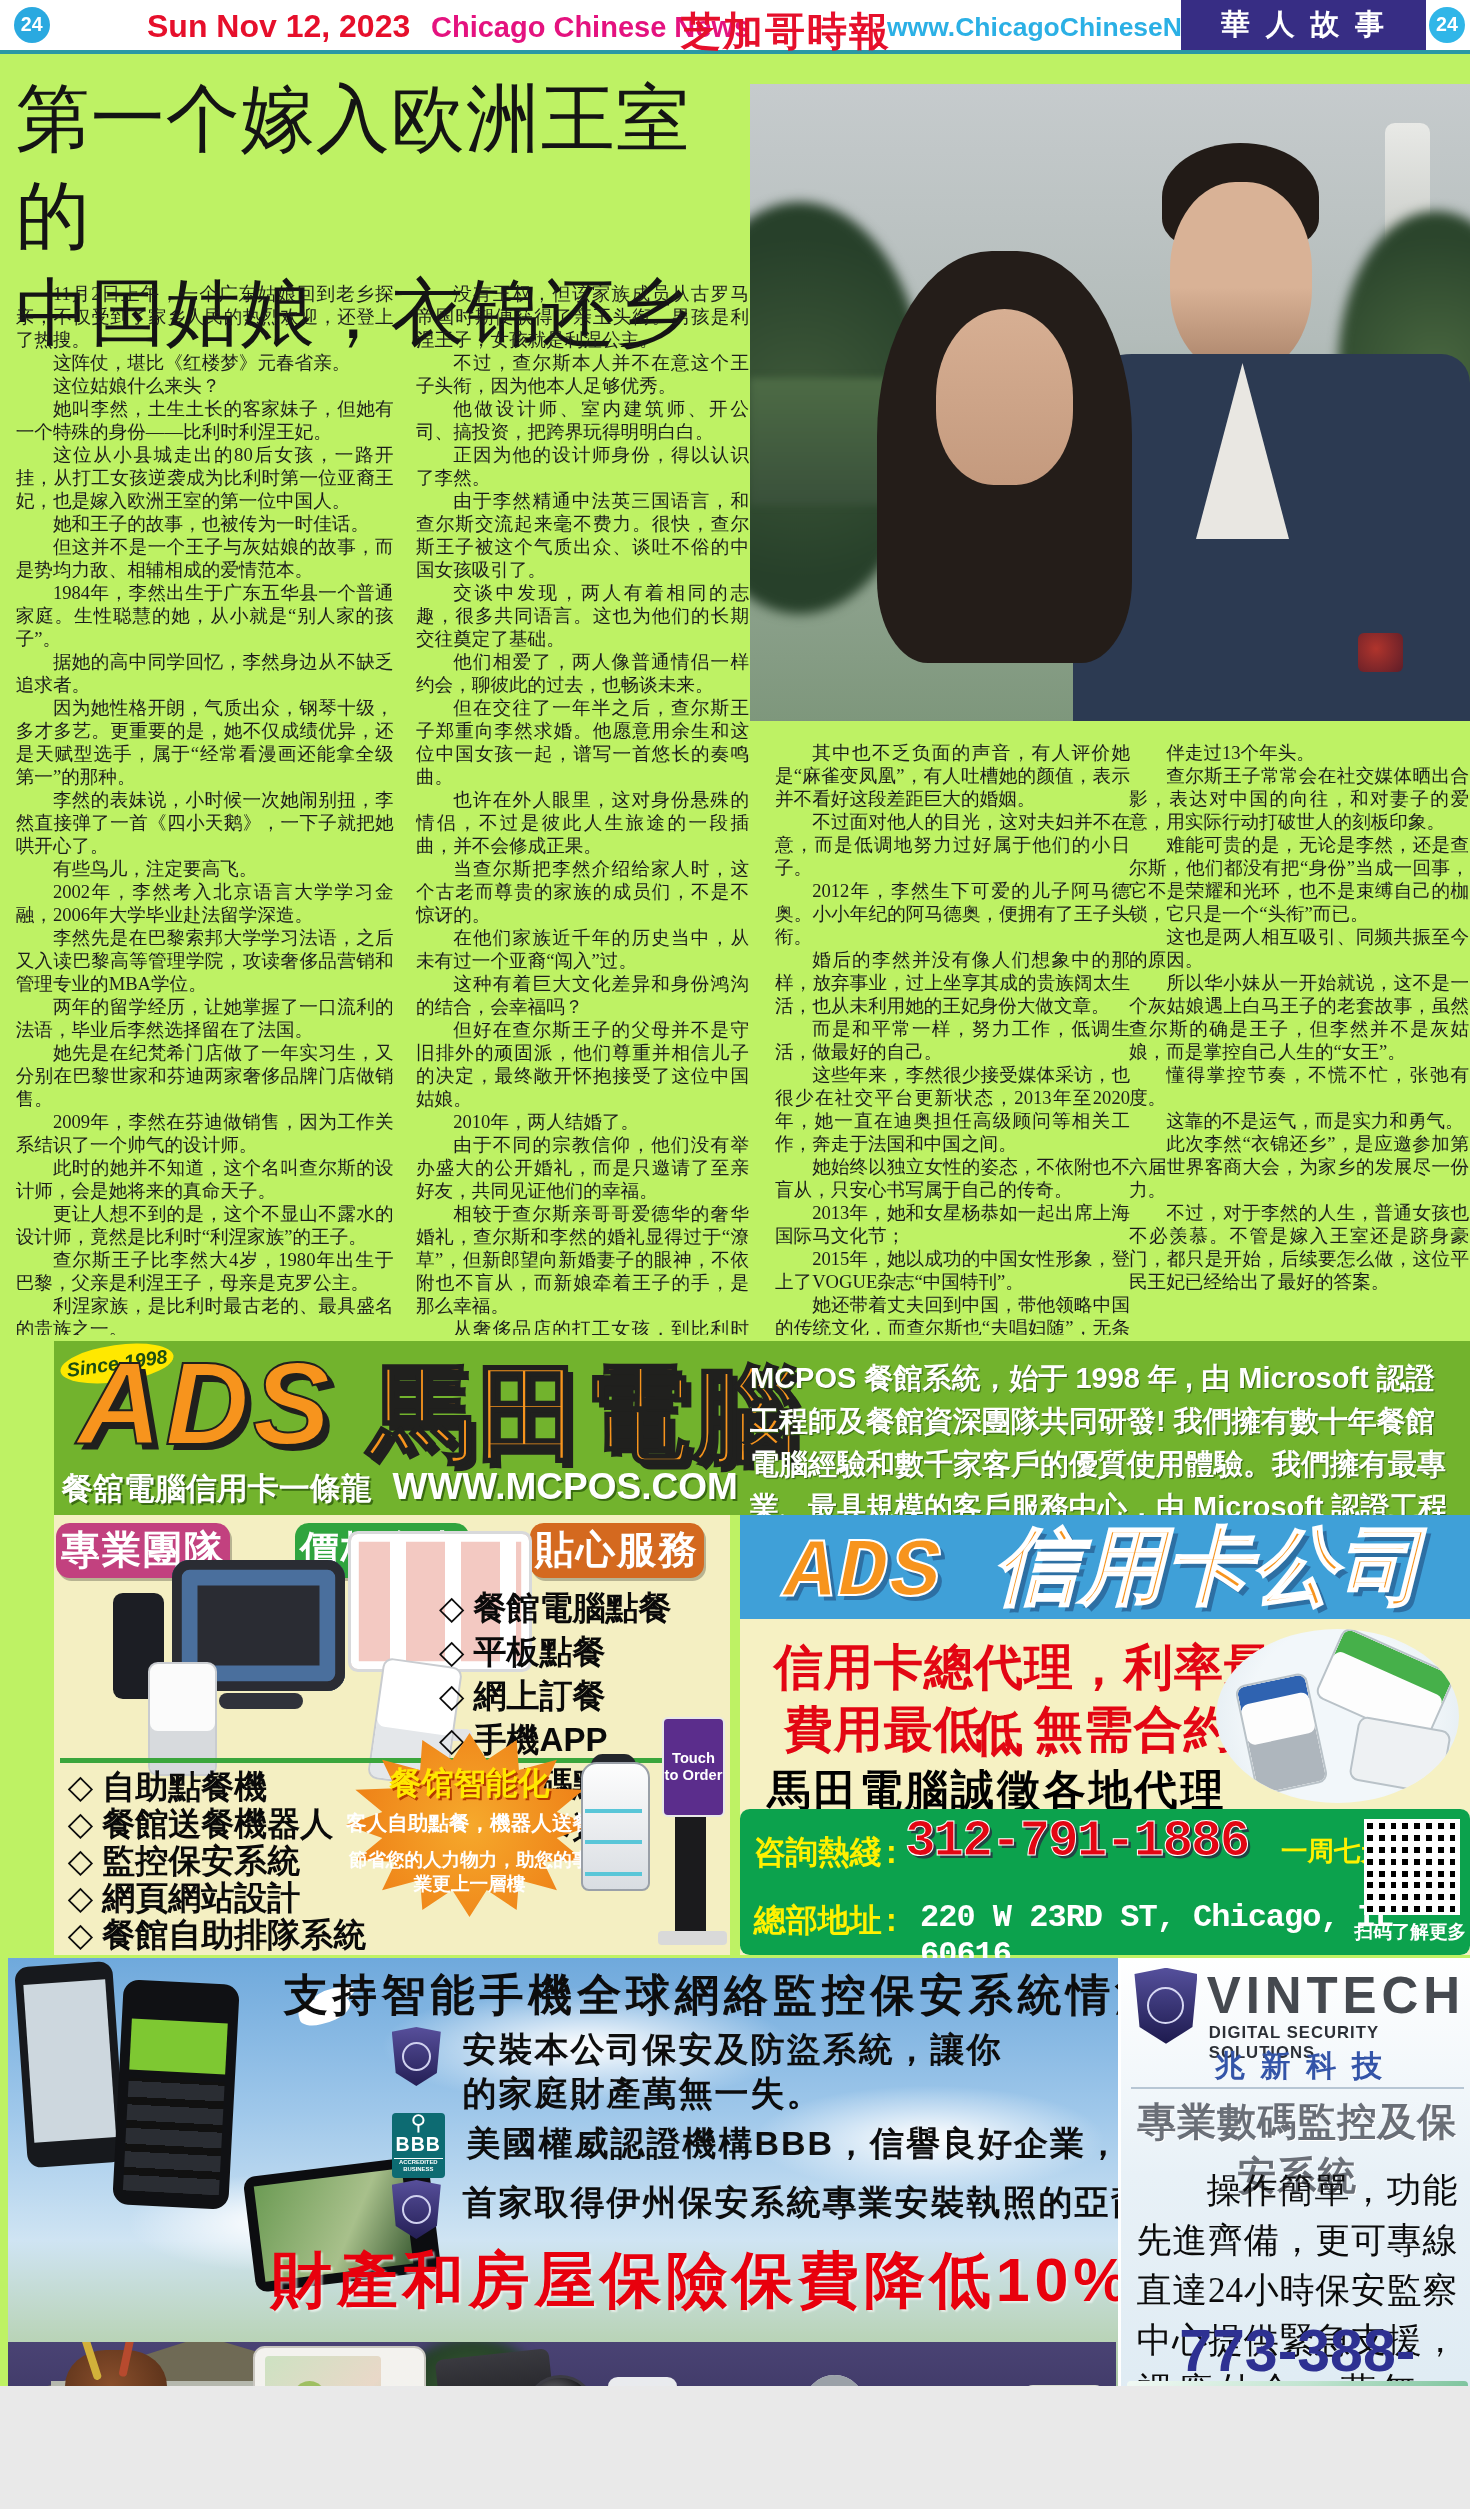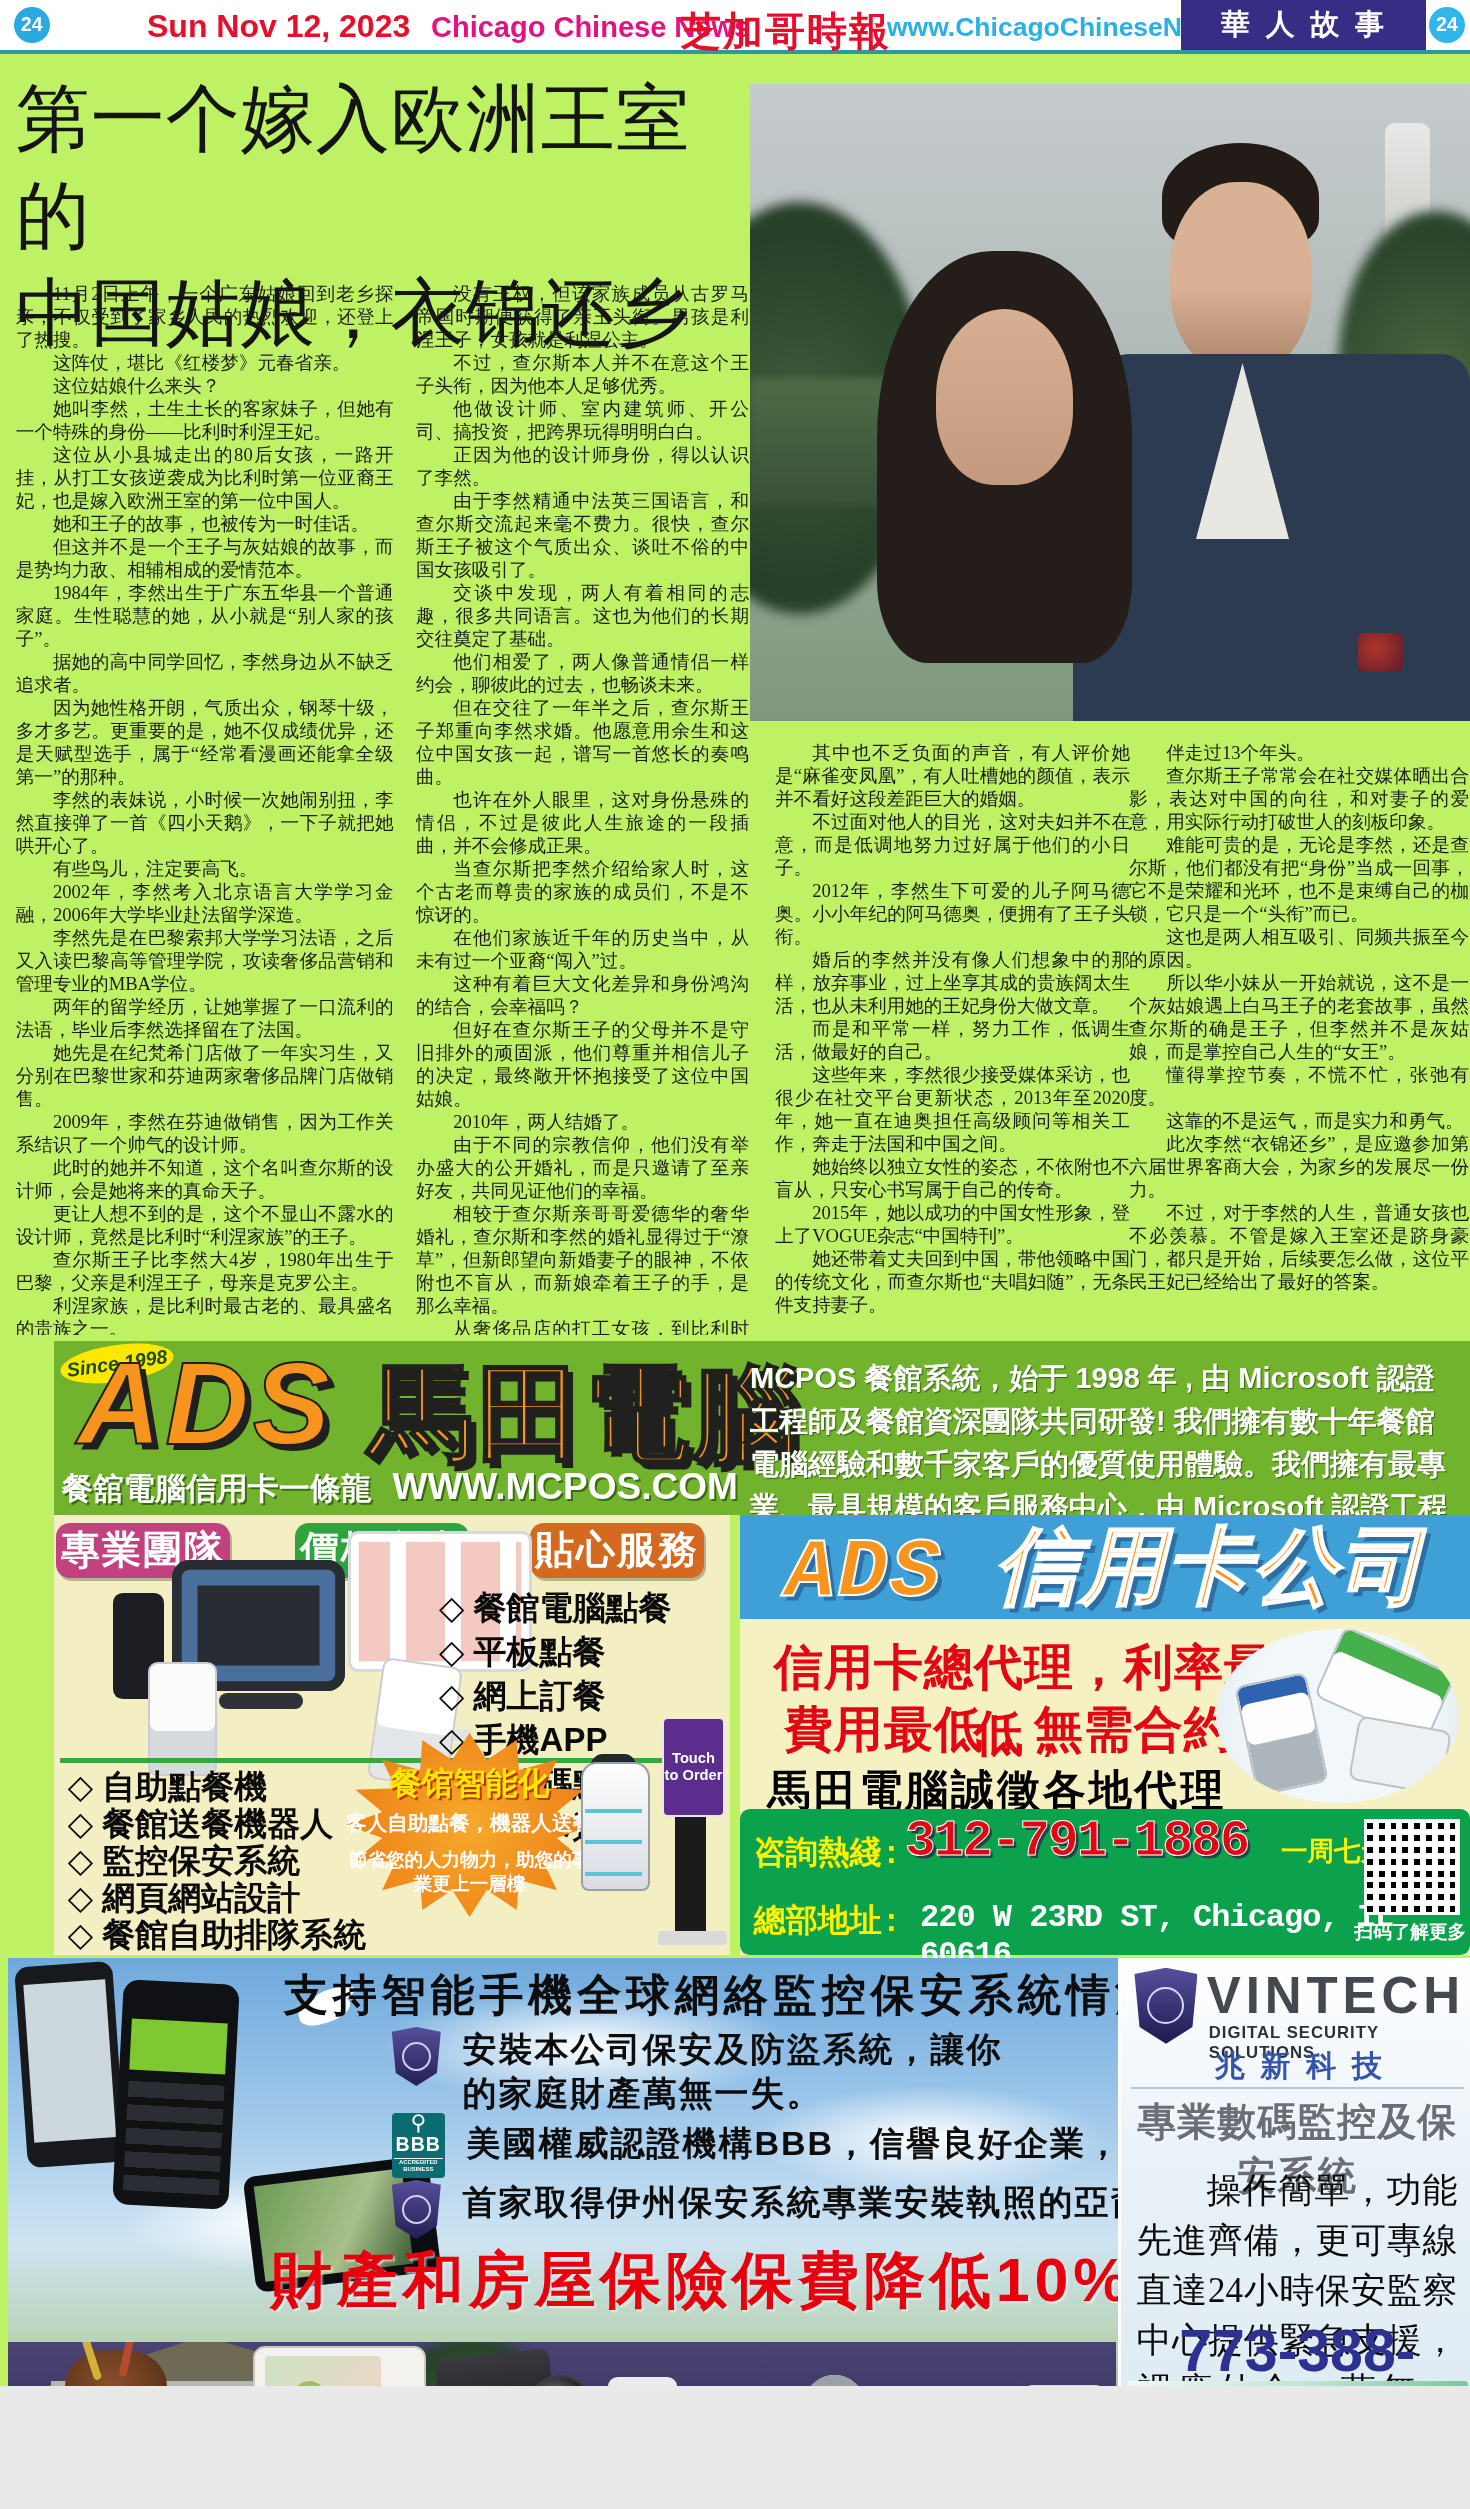--- a/index.html
+++ b/index.html
@@ -228,20 +228,21 @@
       <p>从奢侈品店的打工女孩，到比利时首位亚裔王妃，这个中国女孩当时引起了国内民众的关注。</p>
     </div>
   <div id="col3" class="col">
       <p>其中也不乏负面的声音，有人评价她是“麻雀变凤凰”，有人吐槽她的颜值，表示并不看好这段差距巨大的婚姻。</p>
       <p>不过面对他人的目光，这对夫妇并不在意，而是低调地努力过好属于他们的小日子。</p>
       <p>2012年，李然生下可爱的儿子阿马德奥。小小年纪的阿马德奥，便拥有了王子头衔。</p>
       <p>婚后的李然并没有像人们想象中的那样，放弃事业，过上坐享其成的贵族阔太生活，也从未利用她的王妃身份大做文章。</p>
       <p>而是和平常一样，努力工作，低调生活，做最好的自己。</p>
       <p>这些年来，李然很少接受媒体采访，也很少在社交平台更新状态，2013年至2020年，她一直在迪奥担任高级顾问等相关工作，奔走于法国和中国之间。</p>
       <p>她始终以独立女性的姿态，不依附也不盲从，只安心书写属于自己的传奇。</p>
+      <p>2013年，她和女星杨恭如一起出席上海国际马文化节；</p>
       <p>2015年，她以成功的中国女性形象，登上了VOGUE杂志“中国特刊”。</p>
       <p>她还带着丈夫回到中国，带他领略中国的传统文化，而查尔斯也“夫唱妇随”，无条件支持妻子。</p>
     </div>
   <div id="col4" class="col">
       <p>伴走过13个年头。</p>
       <p>查尔斯王子常常会在社交媒体晒出合影，表达对中国的向往，和对妻子的爱意，用实际行动打破世人的刻板印象。</p>
       <p>难能可贵的是，无论是李然，还是查尔斯，他们都没有把“身份”当成一回事，它不是荣耀和光环，也不是束缚自己的枷锁，它只是一个“头衔”而已。</p>
       <p>这也是两人相互吸引、同频共振至今的原因。</p>
       <p>所以华小妹从一开始就说，这不是一个灰姑娘遇上白马王子的老套故事，虽然查尔斯的确是王子，但李然并不是灰姑娘，而是掌控自己人生的“女王”。</p>
       <p>懂得掌控节奏，不慌不忙，张弛有度。</p>

